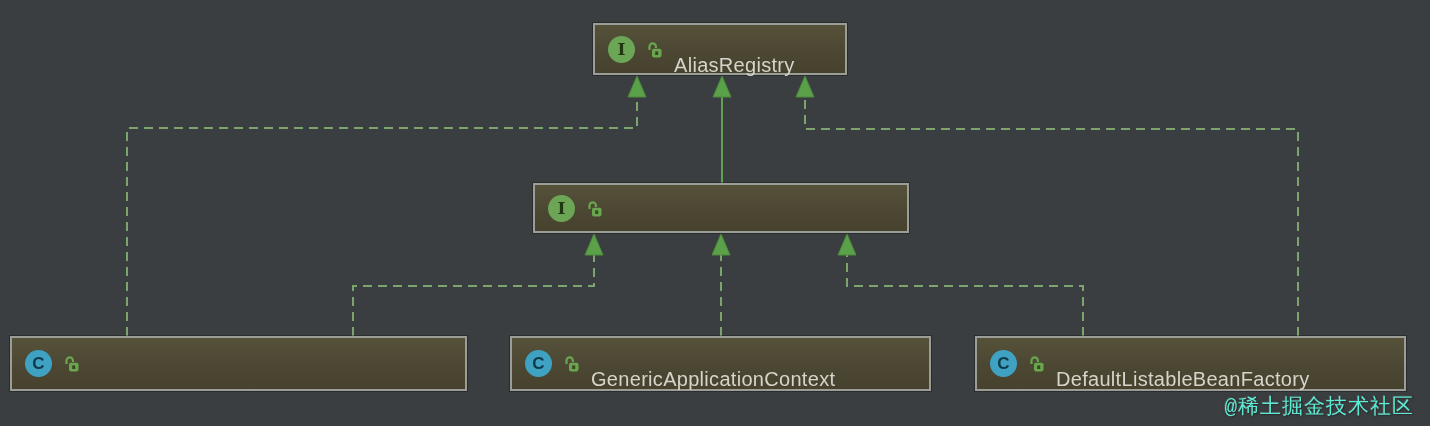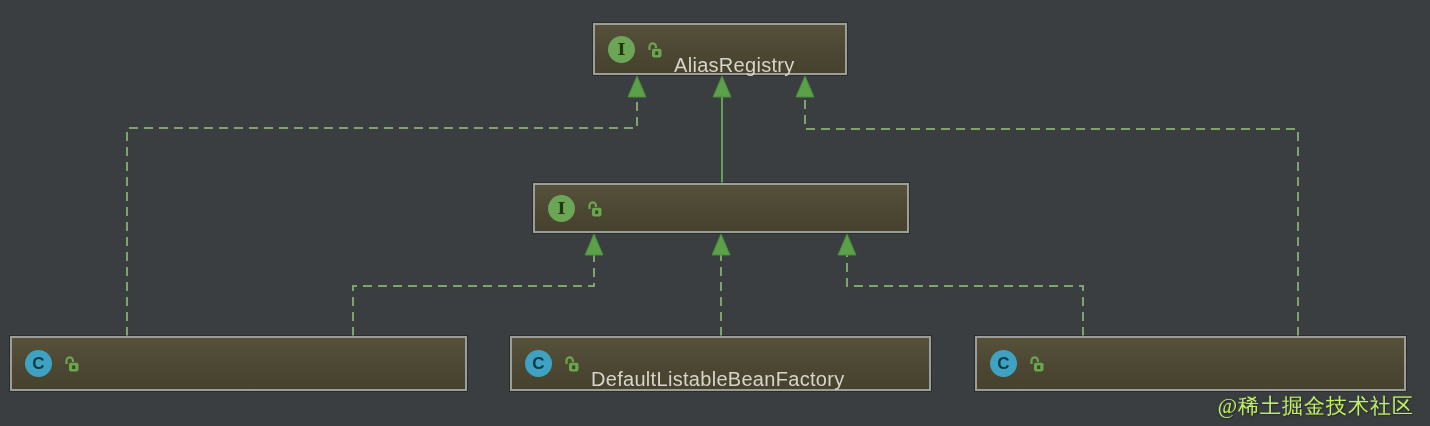--- a/index.html
+++ b/index.html
@@ -47,23 +47,23 @@
     font-family:"DejaVu Serif", serif;
   }
   .icon-class {
     background:#40a2c2; color:#0f3a49;
     font-family:"Liberation Sans", sans-serif;
   }
   .icon-lock { flex:0 0 auto; display:flex; }
   .watermark {
     position:absolute; z-index:3;
     right:16px; bottom:6px;
-    font-size:21px; color:#bef264;
+    font-size:21px; color:#5eead4;
     text-shadow:1px 1px 0 #2e2e2e, -1px -1px 0 #4a4a4a, 0 0 3px #262626;
-    font-family:Liberation Serif, serif;
+    font-family:Liberation Mono, monospace;
     letter-spacing:1px;
     pointer-events:none;
   }
 </style>
 </head>
 <body>
 
 <div class="canvas">
 
   <svg class="edges" width="1430" height="426" viewBox="0 0 1430 426">
@@ -123,28 +123,29 @@
 
   <div class="node" style="left:510px; top:336px; width:421px; height:55px;">
     <span class="icon-circle icon-class">C</span>
     <span class="icon-lock">
       <svg width="19" height="19" viewBox="0 0 19 19">
         <path d="M4.5 10 V6.5 a3.2 3.2 0 0 1 6.4 0 V8" fill="none" stroke="#6ca54f" stroke-width="2.2"></path>
         <rect x="7" y="8.8" width="9.5" height="8.6" rx="1.8" fill="#6ca54f"></rect>
         <rect x="10.2" y="11.4" width="3" height="3.6" fill="#35491f"></rect>
       </svg>
     </span>
-    <span class="node-label">DefaultListableBeanFactory</span>
+    <span class="node-label">GenericApplicationContext</span>
   </div>
 
   <div class="node" style="left:975px; top:336px; width:431px; height:55px;">
     <span class="icon-circle icon-class">C</span>
     <span class="icon-lock">
       <svg width="19" height="19" viewBox="0 0 19 19">
         <path d="M4.5 10 V6.5 a3.2 3.2 0 0 1 6.4 0 V8" fill="none" stroke="#6ca54f" stroke-width="2.2"></path>
         <rect x="7" y="8.8" width="9.5" height="8.6" rx="1.8" fill="#6ca54f"></rect>
         <rect x="10.2" y="11.4" width="3" height="3.6" fill="#35491f"></rect>
       </svg>
     </span>
+    <span class="node-label">DefaultListableBeanFactory</span>
   </div>
 
   <div class="watermark">@稀土掘金技术社区</div>
 </div>
 
 </body></html>

